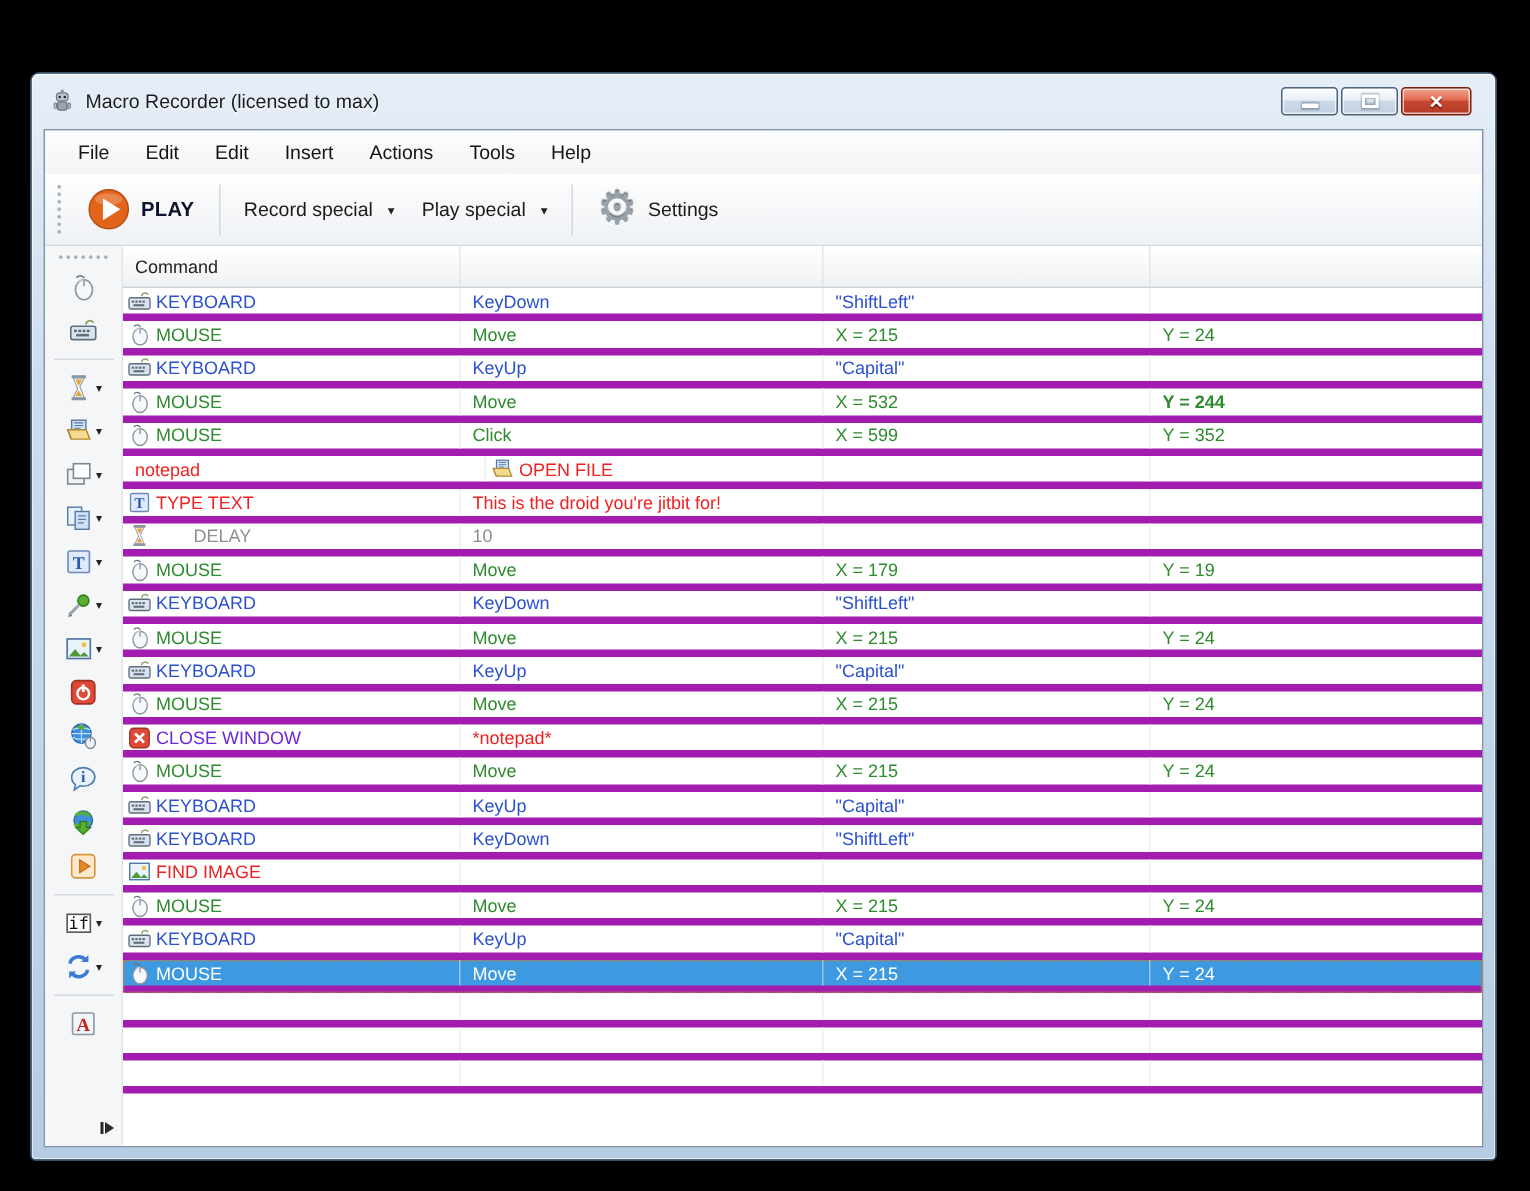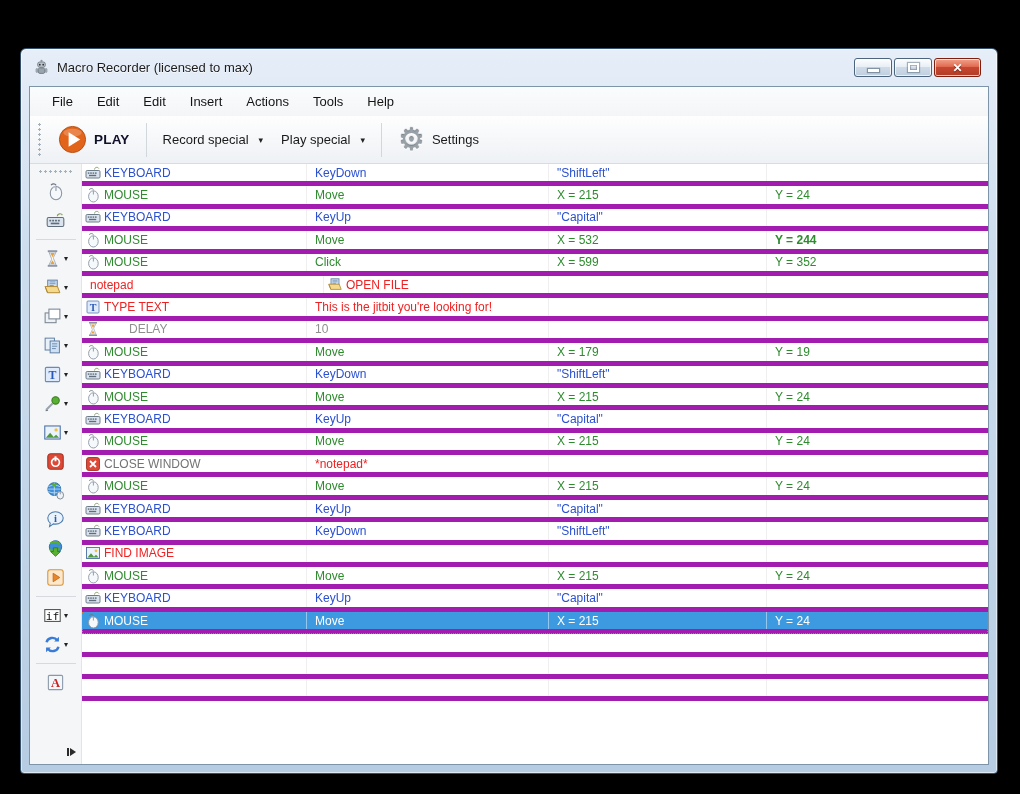--- a/index.html
+++ b/index.html
@@ -335,20 +335,26 @@
           <div class="side-btn">
             <span class="side-icon">
               <svg viewBox="0 0 16 16">
                 <rect x="2" y="2" width="12" height="12" rx="1" fill="#f4f7fa" stroke="#8a98a8" stroke-width=".9"></rect>
                 <text x="8" y="12" font-size="10.5" font-family="serif" font-weight="bold" fill="#cc2222" text-anchor="middle">A</text>
               </svg>
             </span>
           </div>
         </div>
       <div class="table-area">
+        <div class="thead">
+            <div class="th c0">Command</div>
+            <div class="th c1"></div>
+            <div class="th c2"></div>
+            <div class="th c3"></div>
+          </div>
         <div class="tbody">
             <div class="row">
               <div class="cell c0" style="color: rgb(43, 80, 208);">
                 <span class="row-icon">
                   <svg viewBox="0 0 16 16">
                     <path d="M9.5 4.5c0-2.2 3.2-3 4.3-1" fill="none" stroke="#8aa06a" stroke-width="1"></path>
                     <rect x="1" y="5.5" width="14" height="7.5" rx="1.2" fill="#dbe4ee" stroke="#5f6d7c" stroke-width=".9"></rect>
                     <g fill="#5f6d7c">
                       <rect x="2.8" y="7.4" width="1.6" height="1.4"></rect>
                       <rect x="5.2" y="7.4" width="1.6" height="1.4"></rect>
@@ -452,21 +458,21 @@
             <div class="row">
               <div class="cell c0" style="color: rgb(238, 34, 34);">
                 <span class="row-icon">
                   <svg viewBox="0 0 16 16">
                     <rect x="2" y="2" width="12" height="12" rx="1" fill="#dfeafa" stroke="#6b88b8" stroke-width=".9"></rect>
                     <text x="8" y="11.8" font-size="10" font-family="serif" font-weight="bold" fill="#2858b8" text-anchor="middle">T</text>
                   </svg>
                 </span>
                 <span class="cell-text">TYPE TEXT</span>
               </div>
-              <div class="cell c1" style="color: rgb(238, 34, 34);">This is the jitbit you're looking for!</div>
+              <div class="cell c1" style="color: rgb(238, 34, 34);">This is the droid you're jitbit for!</div>
               <div class="cell c2" style="color: rgb(238, 34, 34);"></div>
               <div class="cell c3" style="color: rgb(238, 34, 34);"></div>
             </div>
             <div class="row">
               <div class="cell c0" style="color: rgb(143, 143, 143); gap: 28px;">
                 <span class="row-icon">
                   <svg viewBox="0 0 16 16">
                     <path d="M4 1.8h8M4 14.2h8" stroke="#8a94a0" stroke-width="1.6"></path>
                     <path d="M5 2.6h6l-2.2 4.4a1 1 0 0 0 0 .9L11 13.4H5l2.2-4.4a1 1 0 0 0 0-.9Z" fill="#fdfdfd" stroke="#9aa4ae" stroke-width=".7"></path>
                     <path d="M6.1 3.4h3.8L8 7Z" fill="#e8a23c"></path>
@@ -563,21 +569,21 @@
                     <path d="M5.4 5.2c.6-.8 1.6-1.3 3-1.3" fill="none" stroke="#c4ccd4" stroke-width=".8"></path>
                   </svg>
                 </span>
                 <span class="cell-text">MOUSE</span>
               </div>
               <div class="cell c1" style="color: rgb(46, 139, 46);">Move</div>
               <div class="cell c2" style="color: rgb(46, 139, 46);">X = 215</div>
               <div class="cell c3" style="color: rgb(46, 139, 46);">Y = 24</div>
             </div>
             <div class="row">
-              <div class="cell c0" style="color: #737373;">
+              <div class="cell c0" style="color: #6d28d9;">
                 <span class="row-icon">
                   <svg viewBox="0 0 16 16">
                     <rect x="1.5" y="1.5" width="13" height="13" rx="2.6" fill="#dd4936" stroke="#a53122" stroke-width=".9"></rect>
                     <path d="M5 5l6 6M11 5l-6 6" stroke="#fff" stroke-width="1.8"></path>
                   </svg>
                 </span>
                 <span class="cell-text">CLOSE WINDOW</span>
               </div>
               <div class="cell c1" style="color: rgb(238, 34, 34);">*notepad*</div>
               <div class="cell c2" style="color: rgb(238, 34, 34);"></div>

